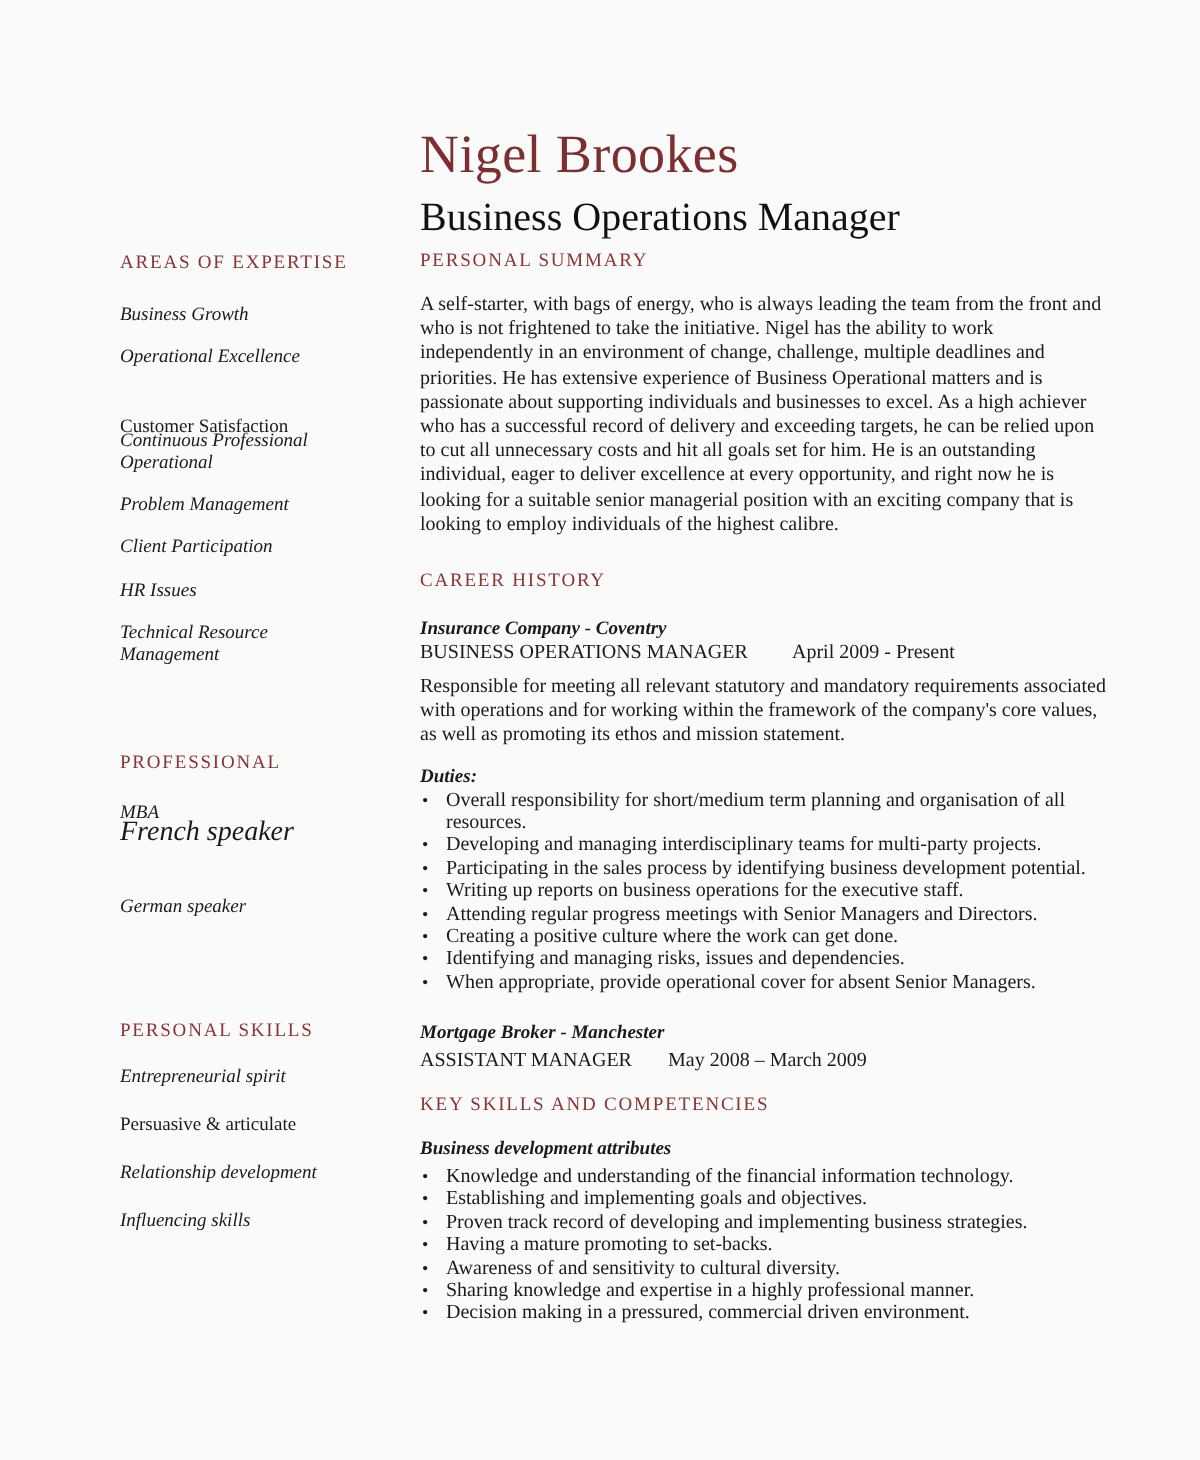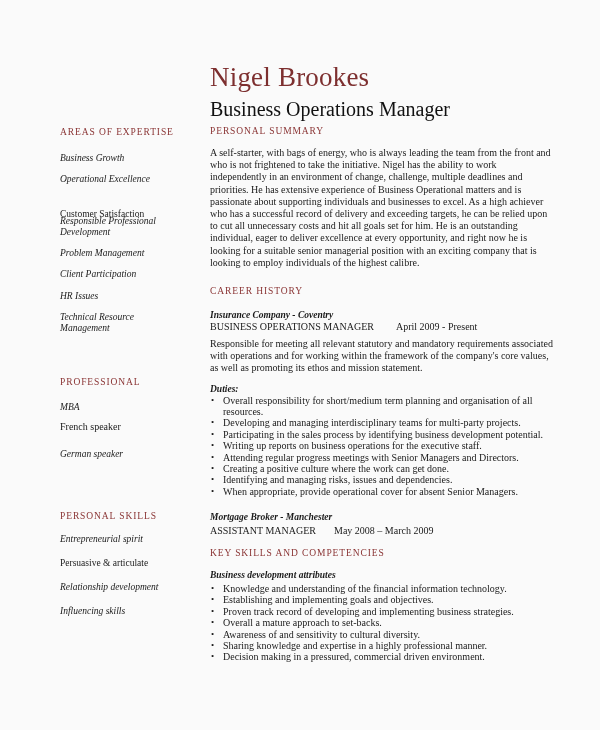--- a/index.html
+++ b/index.html
@@ -58,31 +58,31 @@
 
   <div class="left-block" style="top:127px;">
     <div class="section-head" style="margin-bottom:16px;">AREAS OF EXPERTISE</div>
     <div class="left item-list">
     </div>
   </div>
   <div class="left-block" style="top:153px;">
     <div style="position:absolute;top:0;font-size:9.5px;font-style:italic;">Business Growth</div>
     <div style="position:absolute;top:21px;font-size:9.5px;font-style:italic;">Operational Excellence</div>
     <div style="position:absolute;top:56px;font-size:9.5px;">Customer Satisfaction</div>
-    <div style="position:absolute;top:63px;width:120px;font-size:9.5px;font-style:italic;line-height:11px;">Responsible Professional Development</div>
+    <div style="position:absolute;top:63px;width:120px;font-size:9.5px;font-style:italic;line-height:11px;">Continuous Professional Operational</div>
     <div style="position:absolute;top:95px;font-size:9.5px;font-style:italic;">Problem Management</div>
     <div style="position:absolute;top:116px;font-size:9.5px;font-style:italic;">Client Participation</div>
     <div style="position:absolute;top:138px;font-size:9.5px;font-style:italic;">HR Issues</div>
     <div style="position:absolute;top:159px;width:100px;font-size:9.5px;font-style:italic;line-height:11px;">Technical Resource Management</div>
   </div>
 
   <div class="left-block" style="top:377px;">
     <div class="section-head">PROFESSIONAL</div>
     <div style="position:absolute;top:25px;font-size:9.5px;font-style:italic;">MBA</div>
-    <div style="position:absolute;top:44px;font-size:10px;">French speaker</div>
+    <div style="position:absolute;top:32px;font-size:14px;font-style:italic;">French speaker</div>
     <div style="position:absolute;top:72px;font-size:9.5px;font-style:italic;">German speaker</div>
   </div>
 
   <div class="left-block" style="top:511px;">
     <div class="section-head">PERSONAL SKILLS</div>
     <div style="position:absolute;top:23px;font-size:9.5px;font-style:italic;">Entrepreneurial spirit</div>
     <div style="position:absolute;top:47px;font-size:9.5px;">Persuasive &amp; articulate</div>
     <div style="position:absolute;top:71px;font-size:9.5px;font-style:italic;">Relationship development</div>
     <div style="position:absolute;top:95px;font-size:9.5px;font-style:italic;">Influencing skills</div>
   </div>
@@ -124,20 +124,20 @@
     </div>
   </div>
 
   <div class="right" style="top:548px;">
     <div class="section-head">KEY SKILLS AND COMPETENCIES</div>
     <div class="sub-head" style="margin-top:11px;">Business development attributes</div>
     <ul class="bullets" style="margin-top:2px;">
       <li>Knowledge and understanding of the financial information technology.</li>
       <li>Establishing and implementing goals and objectives.</li>
       <li>Proven track record of developing and implementing business strategies.</li>
-      <li>Overall  a mature approach to set-backs.</li>
+      <li>Having  a mature promoting to set-backs.</li>
       <li>Awareness of and sensitivity to cultural diversity.</li>
       <li>Sharing knowledge and expertise in a highly professional manner.</li>
       <li>Decision making in a pressured, commercial driven environment.</li>
     </ul>
   </div>
 
 </div>
 
 </body></html>

